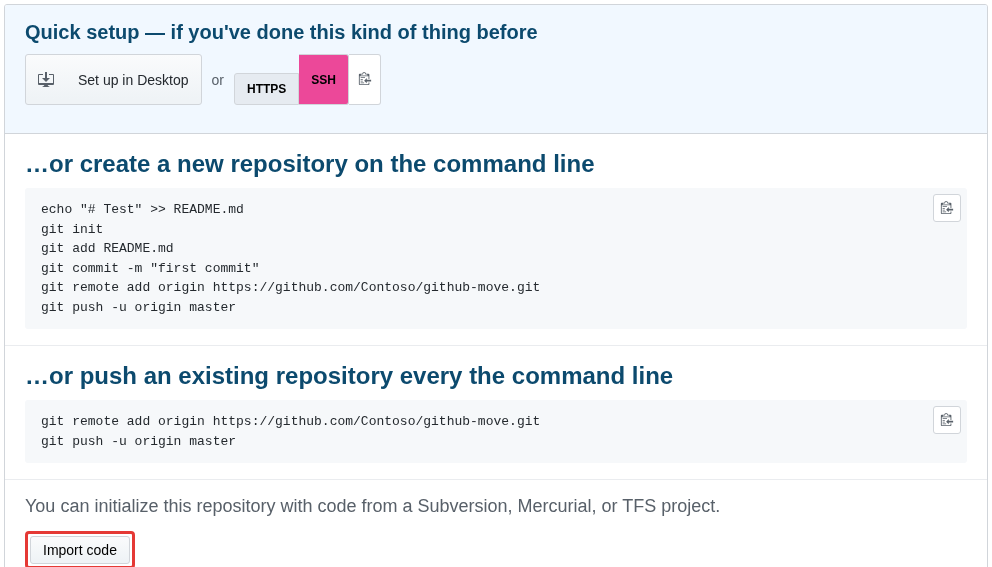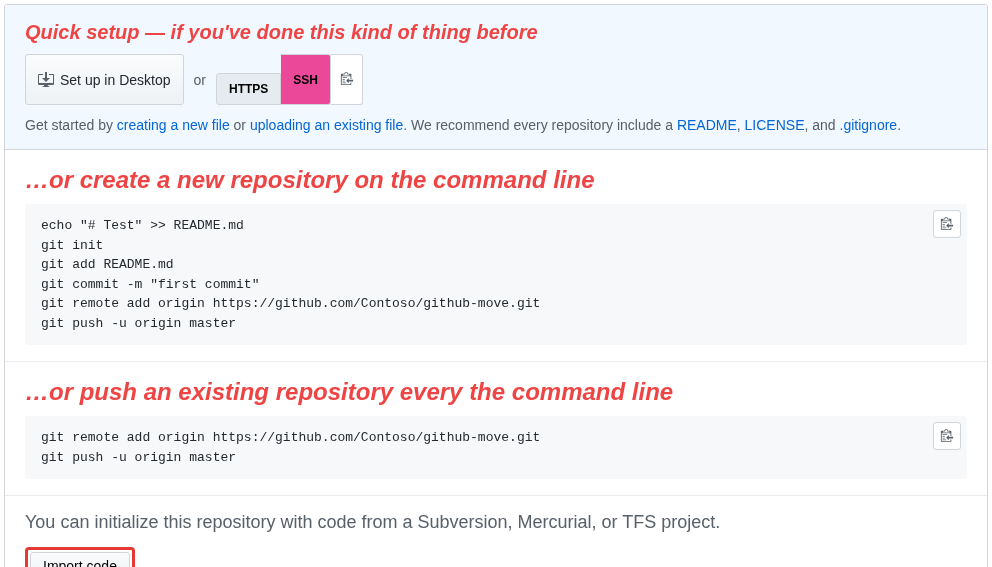--- a/index.html
+++ b/index.html
@@ -17,41 +17,40 @@
     }
     .quick-setup {
       background: #f1f8ff;
       padding: 16px 20px;
       border-bottom: 1px solid #d1d5da;
     }
     h3 {
       font-size: 20px;
       font-weight: 600;
       margin-bottom: 10px;
-      color: #ef4444;
-      font-style: italic;
+      color: #0c4a6e;
     }
     .setup-row {
       display: flex;
       align-items: stretch;
       gap: 0;
       margin-bottom: 12px;
     }
     .btn {
       display: inline-flex;
       align-items: center;
       padding: 5px 12px;
       font-size: 14px;
       line-height: 20px;
       border: 1px solid #d1d5da;
       border-radius: 3px;
       background: linear-gradient(-180deg,#fafbfc,#eff3f6 90%);
       color: #24292e;
       cursor: pointer;
-      gap: 6px;
+      gap: 24px;
     }
     .btn .icon { display: inline-flex; }
     .or-text {
       padding: 0 10px;
       align-self: center;
       color: #586069;
     }
     .btn-group {
       display: inline-flex;
     }
@@ -190,23 +189,20 @@
 
       <button class="copy-btn">
         <span>
           <svg class="oct" width="14" height="14" viewBox="0 0 14 16">
               <path d="M2 13h4v1H2v-1zm5-6H2v1h5V7zm2 3V8l-3 3 3 3v-2h5v-2H9zM4.5 9H2v1h2.5V9zM2 12h2.5v-1H2v1zm9 1h1v2c-.02.28-.11.52-.3.7-.19.18-.42.28-.7.3H1c-.55 0-1-.45-1-1V4c0-.55.45-1 1-1h3c0-1.11.89-2 2-2 1.11 0 2 .89 2 2h3c.55 0 1 .45 1 1v5h-1V6H1v9h10v-2zM2 5h8c0-.55-.45-1-1-1H8c-.55 0-1-.45-1-1s-.45-1-1-1-1 .45-1 1-.45 1-1 1H3c-.55 0-1 .45-1 1z"></path>
             </svg>
         </span>
       </button>
     </div>
 
-    <p class="help-text">
-      <span>Get started by </span><a href="#">creating a new file</a><span> or </span><a href="#">uploading an existing file</a><span>. We recommend every repository include a </span><a href="#">README</a><span>, </span><a href="#">LICENSE</a><span>, and </span><a href="#">.gitignore</a><span>.</span>
-    </p>
   </div>
 
   <div class="section">
     <h3>…or create a new repository on the command line</h3>
     <div class="code-block">
       <button class="code-copy">
         <span>
           <svg class="oct" width="14" height="14" viewBox="0 0 14 16">
               <path d="M2 13h4v1H2v-1zm5-6H2v1h5V7zm2 3V8l-3 3 3 3v-2h5v-2H9zM4.5 9H2v1h2.5V9zM2 12h2.5v-1H2v1zm9 1h1v2c-.02.28-.11.52-.3.7-.19.18-.42.28-.7.3H1c-.55 0-1-.45-1-1V4c0-.55.45-1 1-1h3c0-1.11.89-2 2-2 1.11 0 2 .89 2 2h3c.55 0 1 .45 1 1v5h-1V6H1v9h10v-2zM2 5h8c0-.55-.45-1-1-1H8c-.55 0-1-.45-1-1s-.45-1-1-1-1 .45-1 1-.45 1-1 1H3c-.55 0-1 .45-1 1z"></path>
             </svg>

